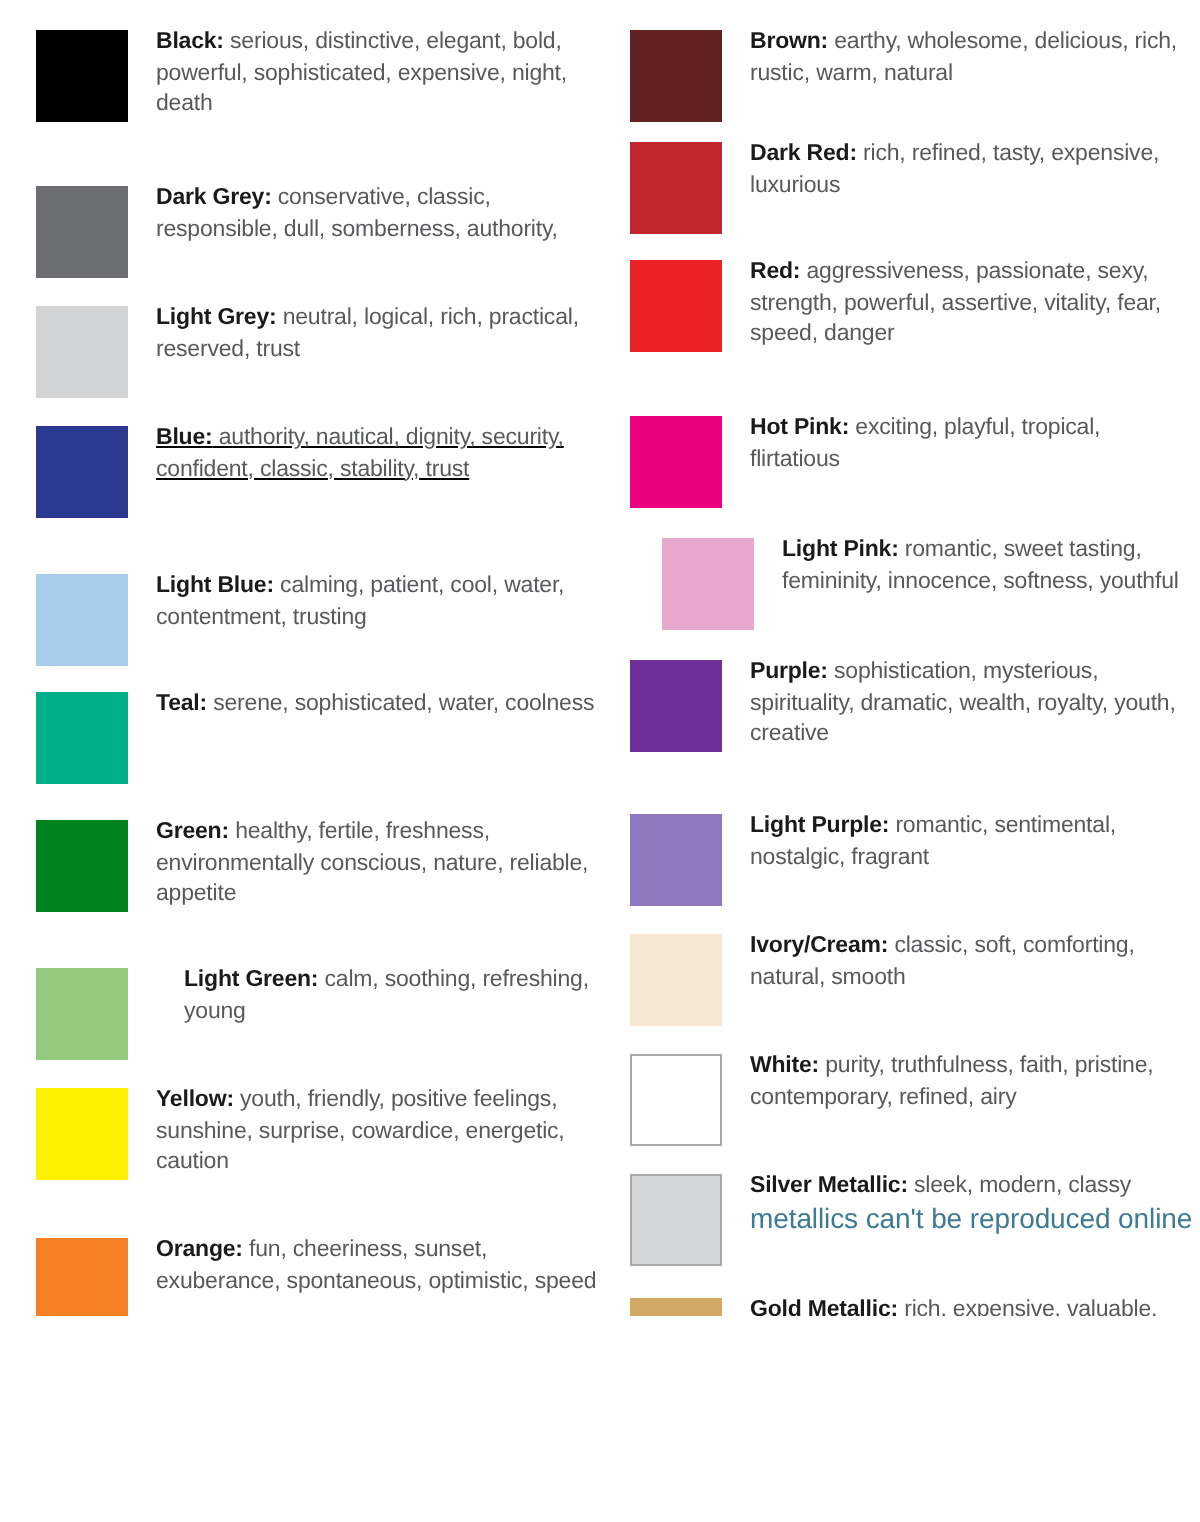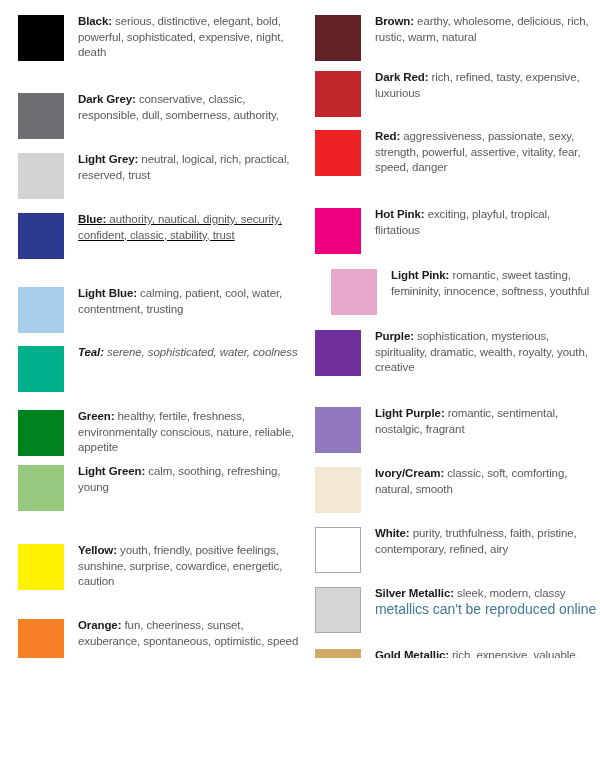--- a/index.html
+++ b/index.html
@@ -87,29 +87,29 @@
         <div class="entry-text"><span class="color-name">Light Grey:</span><span> neutral, logical, rich, practical, reserved, trust</span></div>
       </div>
       <div class="entry" style="top: 212px; text-decoration: underline;">
         <div class="swatch" style="background: rgb(43, 57, 144);"></div>
         <div class="entry-text"><span class="color-name">Blue:</span><span> authority, nautical, dignity, security, confident, classic, stability, trust</span></div>
       </div>
       <div class="entry" style="top: 286px;">
         <div class="swatch" style="background: rgb(168, 205, 234);"></div>
         <div class="entry-text"><span class="color-name">Light Blue:</span><span> calming, patient, cool, water, contentment, trusting</span></div>
       </div>
-      <div class="entry" style="top: 345px; font-style: italic;">
+      <div class="entry" style="top: 345px;">
         <div class="swatch" style="background: rgb(0, 176, 139);"></div>
         <div class="entry-text"><span class="color-name">Teal:</span><span> serene, sophisticated, water, coolness</span></div>
       </div>
       <div class="entry" style="top: 409px;">
         <div class="swatch" style="background: rgb(0, 130, 30);"></div>
         <div class="entry-text"><span class="color-name">Green:</span><span> healthy, fertile, freshness, environmentally conscious, nature, reliable, appetite</span></div>
       </div>
-      <div class="entry" style="top: 464px;">
+      <div class="entry" style="top: 483px; gap: 14px;">
         <div class="swatch" style="background: rgb(148, 201, 126);"></div>
         <div class="entry-text"><span class="color-name">Light Green:</span><span> calm, soothing, refreshing, young</span></div>
       </div>
       <div class="entry" style="top: 618px;">
         <div class="swatch" style="background: rgb(245, 128, 38);"></div>
         <div class="entry-text"><span class="color-name">Orange:</span><span> fun, cheeriness, sunset, exuberance, spontaneous, optimistic, speed</span></div>
       </div>
       <div class="entry" style="top: 543px;">
         <div class="swatch" style="background: rgb(255, 242, 0);"></div>
         <div class="entry-text"><span class="color-name">Yellow:</span><span> youth, friendly, positive feelings, sunshine, surprise, cowardice, energetic, caution</span></div>

